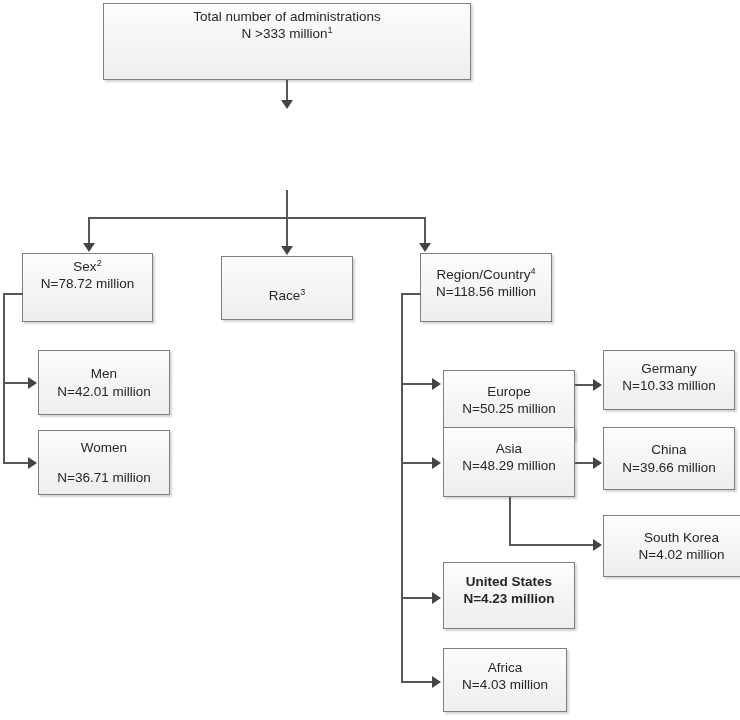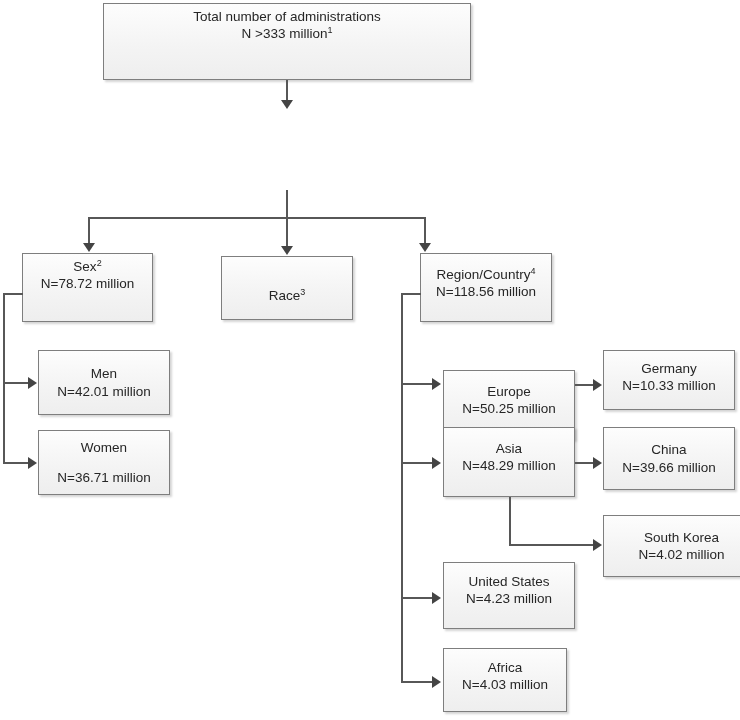--- a/index.html
+++ b/index.html
@@ -114,21 +114,21 @@
   <div class="node centered" style="left:603px; top:427px; width:132px; height:63px;">
     <span class="line1">China</span>
     <span class="line2">N=39.66 million</span>
   </div>
 
   <div class="node centered" style="left:603px; top:515px; width:157px; height:62px;">
     <span class="line1">South Korea</span>
     <span class="line2">N=4.02 million</span>
   </div>
 
-  <div class="node" style="left:443px; top:562px; width:132px; height:67px; padding-top:10px;">
+  <div class="node" style="left:443px; top:562px; width:132px; height:67px; padding-top:10px;font-weight:bold;">
     <span class="line1">United States</span>
     <span class="line2">N=4.23 million</span>
   </div>
 
   <div class="node" style="left:443px; top:648px; width:124px; height:64px; padding-top:10px;">
     <span class="line1">Africa</span>
     <span class="line2">N=4.03 million</span>
   </div>
 
   <div class="vline" style="left:286px; top:80px; height:23px;"></div>

